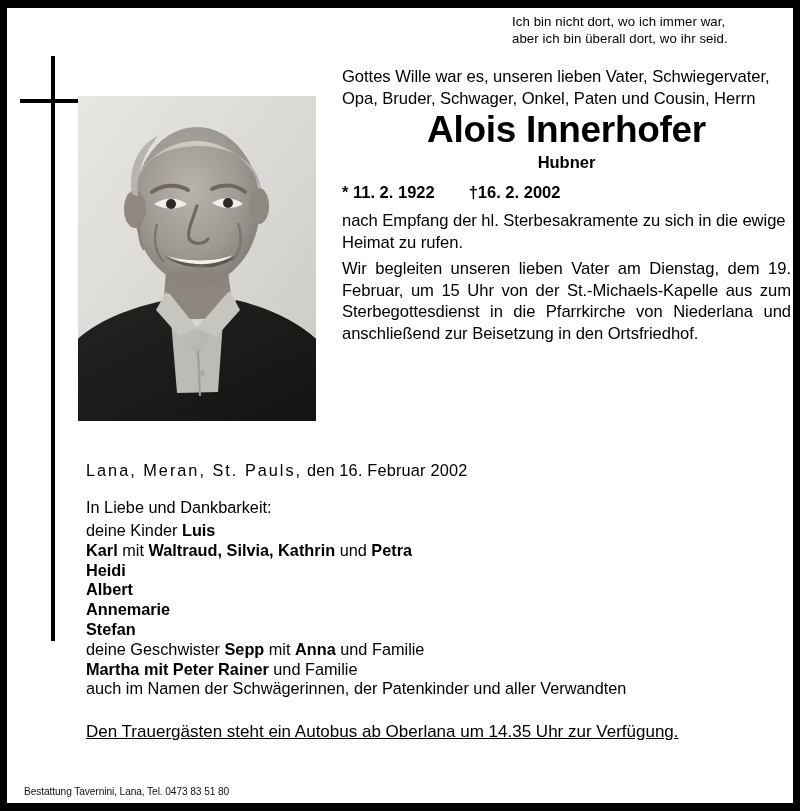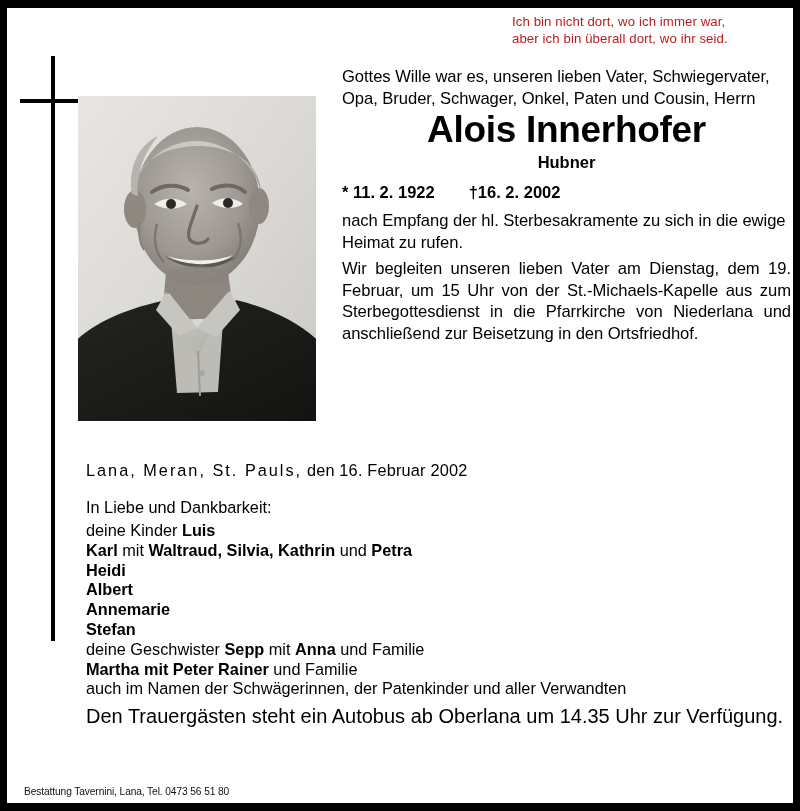--- a/index.html
+++ b/index.html
@@ -31,21 +31,21 @@
 
   
   .epitaph {
     position: absolute;
     left: 505px;
     top: 6px;
     width: 280px;
     font-size: 13.2px;
     line-height: 16.5px;
     letter-spacing: 0.1px;
-    color: #b91c1c;
+    color: #000000;
   }
 
   
   .cross-v {
     position: absolute;
     left: 44px;
     top: 48px;
     width: 4px;
     height: 585px;
     background: #000000;
@@ -139,23 +139,24 @@
     font-size: 16.3px;
     line-height: 19.8px;
     margin-top: 0px;
   }
   .closing {
     font-size: 16.5px;
     line-height: 21.5px;
     margin-top: 17px;
   }
   .closing2 {
-    font-size: 20px;
+    font-size: 17px;
     line-height: 21.5px;
-    margin-top: 7px;
+    margin-top: 22px;
+    text-decoration: underline;
   }
   b { font-weight: bold; }
 
   
   .footer {
     position: absolute;
     left: 17px;
     bottom: 5px;
     font-size: 10.2px;
     line-height: 13px;
@@ -280,16 +281,16 @@
 
       <div class="relatives">
         <div class="row"><span>deine Geschwister </span><b>Sepp</b><span> mit </span><b>Anna</b><span> und Familie</span></div>
         <div class="row"><b>Martha mit Peter Rainer</b><span> und Familie</span></div>
         <div class="row">auch im Namen der Schwägerinnen, der Patenkinder und aller Verwandten</div>
       </div>
 
       <div class="closing2">Den Trauergästen steht ein Autobus ab Oberlana um 14.35 Uhr zur Verfügung.</div>
     </div>
 
-    <div class="footer">Bestattung Tavernini, Lana, Tel. 0473 56 51 80</div>
+    <div class="footer">Bestattung Tavernini, Lana, Tel. 0473 83 51 80</div>
 
   </div>
 </div>
 
 </body></html>

